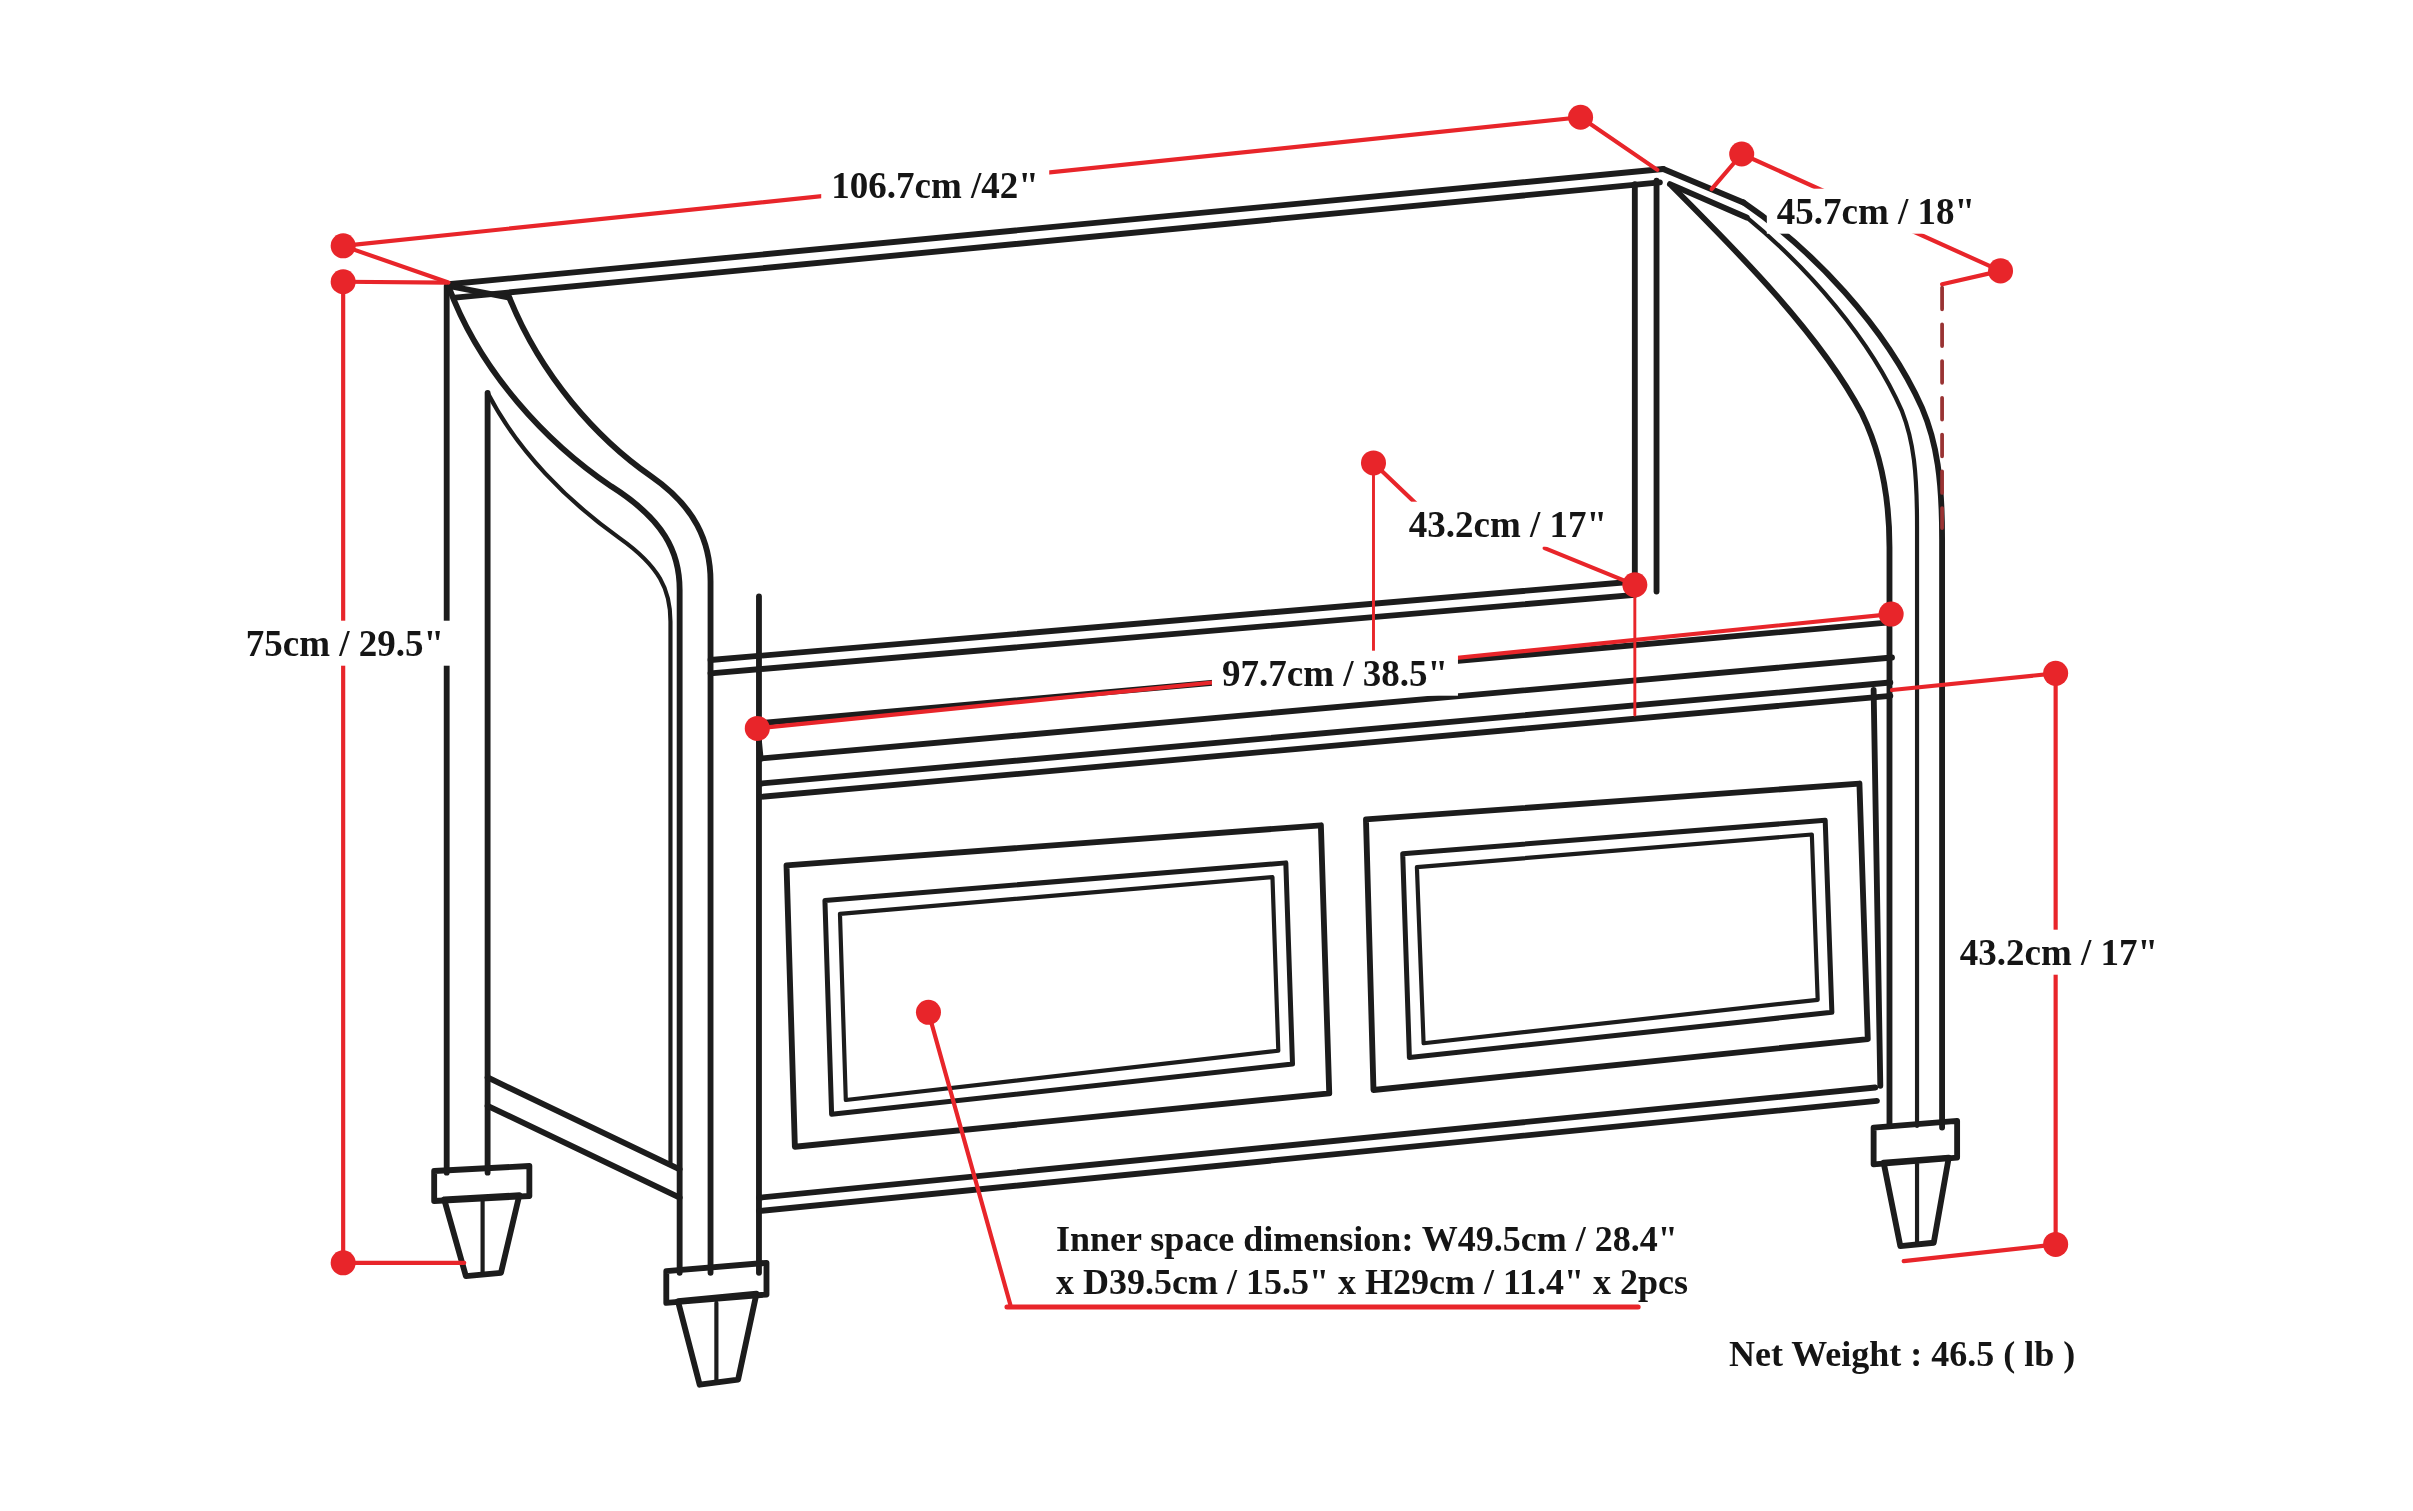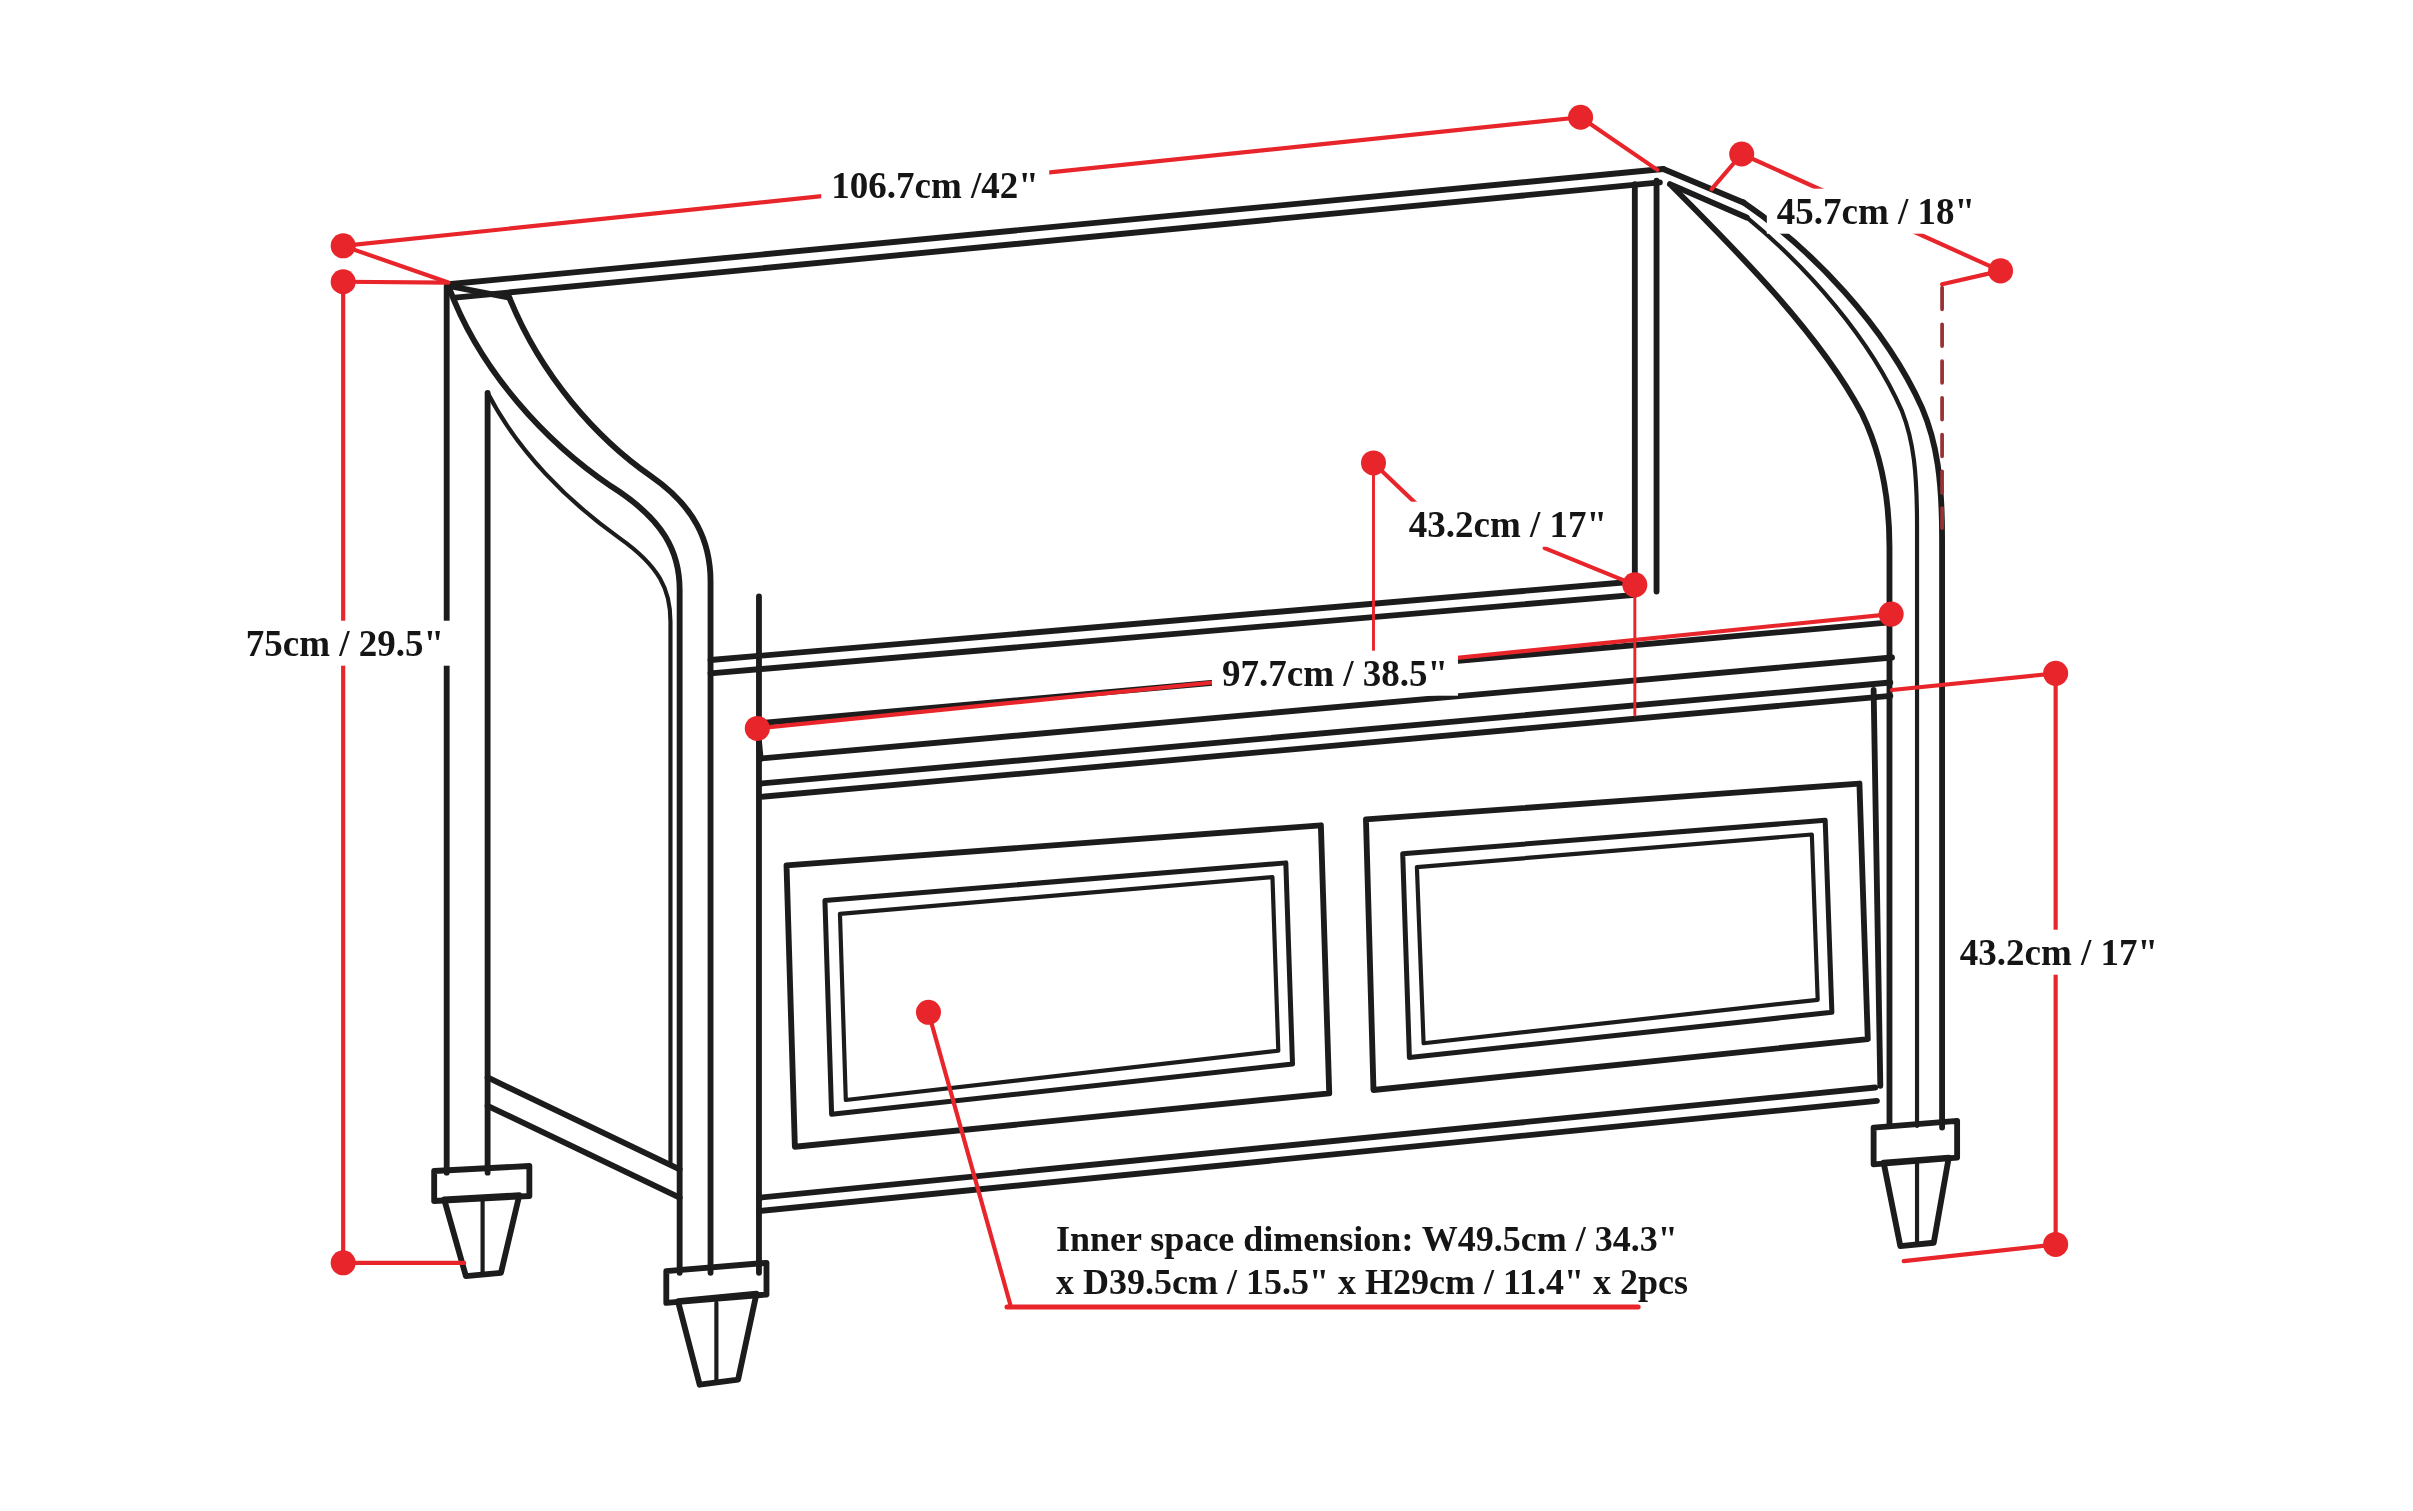--- a/index.html
+++ b/index.html
@@ -164,19 +164,20 @@
 
   <div class="dim-label on-line" style="left:345px;top:643px;">75cm / 29.5"</div>
 
   <div class="dim-label on-line" style="left:1335px;top:673px;">97.7cm / 38.5"</div>
 
   <div class="dim-label on-line" style="left:1508px;top:524px;">43.2cm / 17"</div>
 
   <div class="dim-label on-line" style="left:2059px;top:952px;">43.2cm / 17"</div>
 
   <div class="text-block" style="left:1056px;top:1218px;">
-    <div>Inner space dimension: W49.5cm / 34.3"</div>
+    <div>Inner space dimension: W49.5cm / 28.4"</div>
     <div>x D39.5cm / 15.5" x H29cm / 11.4" x 2pcs</div>
   </div>
 
+  <div class="text-block" style="left:1729px;top:1333px;">Net Weight : 46.5 ( lb )</div>
 
 </div>
 
 
 </body></html>

